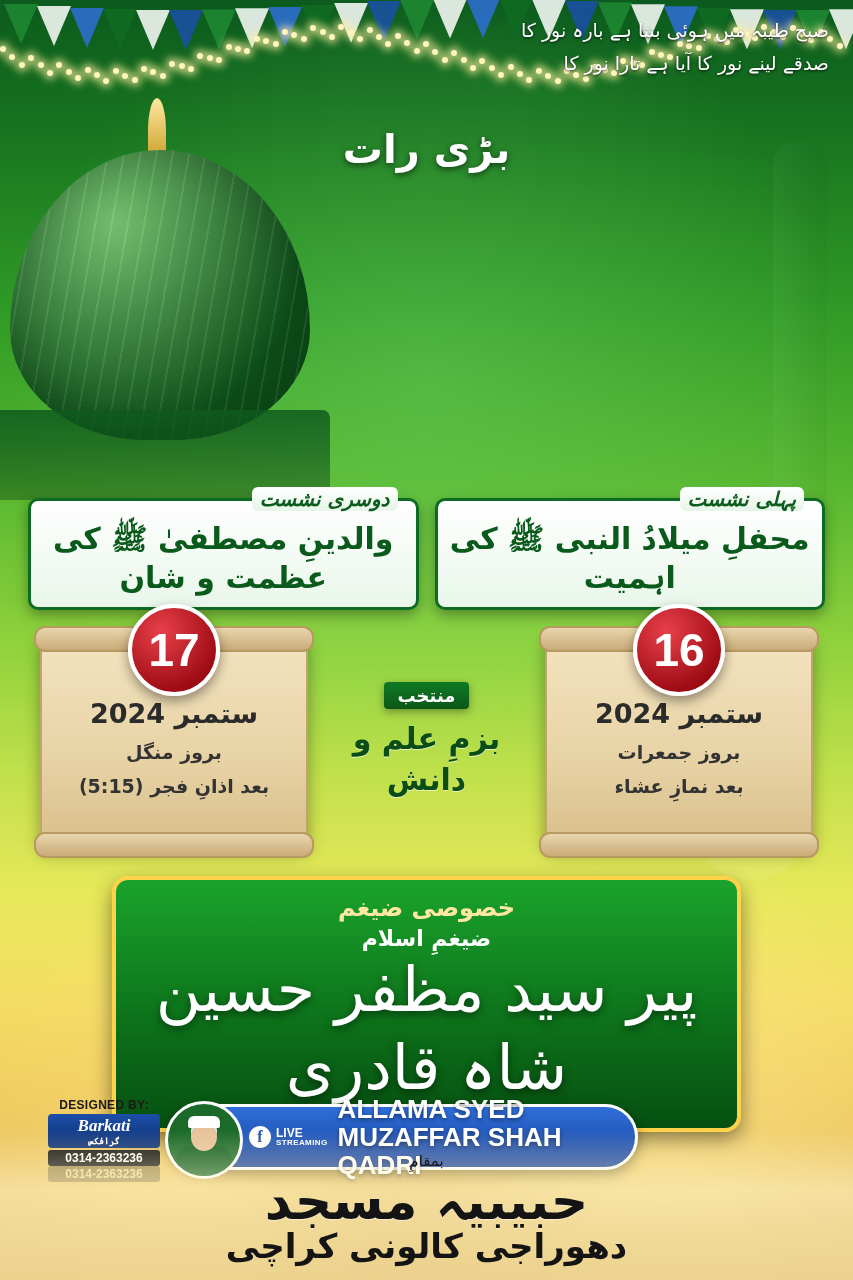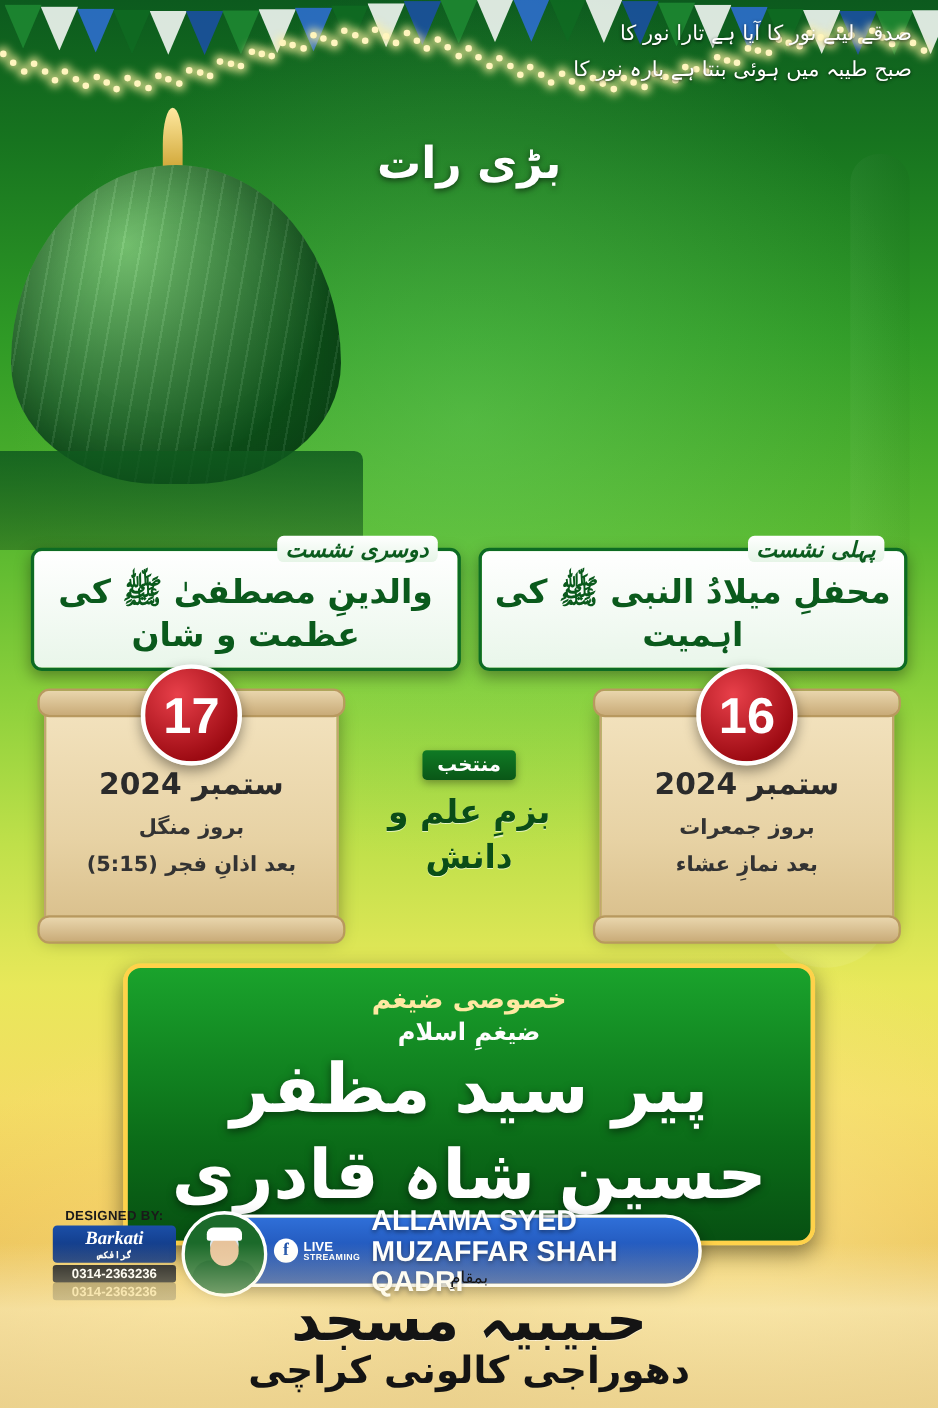--- a/index.html
+++ b/index.html
@@ -247,21 +247,21 @@
     font-size: 24px; font-weight: bold;
   }
   .speaker-pretitle {
     direction: rtl; color: #fdfdfd;
     font-family:"DejaVu Sans", sans-serif;
     font-size: 22px; font-weight: bold; margin-top: 4px;
   }
   .speaker-name {
     direction: rtl; color: #ffffff;
     font-family:"DejaVu Sans", sans-serif;
-    font-size: 62px; font-weight: bold; line-height: 1.25;
+    font-size: 62px; font-weight: normal; line-height: 1.25;
     text-shadow: 0 3px 8px rgba(0,0,0,.5);
   }
 
   
   .designer {
     position: absolute; left: 48px; top: 1098px;
     width: 112px; text-align: center;
     color: #1a1a1a;
   }
   .designer-label {
@@ -486,22 +486,22 @@
       <div class="bulb" style="left: 780.2px; top: 34.2475px;"></div>
       <div class="bulb" style="left: 789.6px; top: 24.8839px;"></div>
       <div class="bulb" style="left: 799px; top: 30.9005px;"></div>
       <div class="bulb" style="left: 808.4px; top: 37.279px;"></div>
       <div class="bulb" style="left: 817.8px; top: 28.9946px;"></div>
       <div class="bulb" style="left: 827.2px; top: 36.0164px;"></div>
       <div class="bulb" style="left: 836.6px; top: 43.308px;"></div>
     </div>
 
   <div class="couplet">
+    <div>صبح طیبہ میں ہوئی بنتا ہے بارہ نور کا</div>
     <div>صدقے لینے نور کا آیا ہے تارا نور کا</div>
-    <div>صبح طیبہ میں ہوئی بنتا ہے بارہ نور کا</div>
   </div>
 
   <div class="title-wrap">
     <div class="title-sub">بڑی رات</div>
   </div>
 
   <div class="sessions">
     <div class="session">
       <div class="session-kicker">پہلی نشست</div>
       <div class="session-text">محفلِ میلادُ النبی ﷺ کی اہمیت</div>

